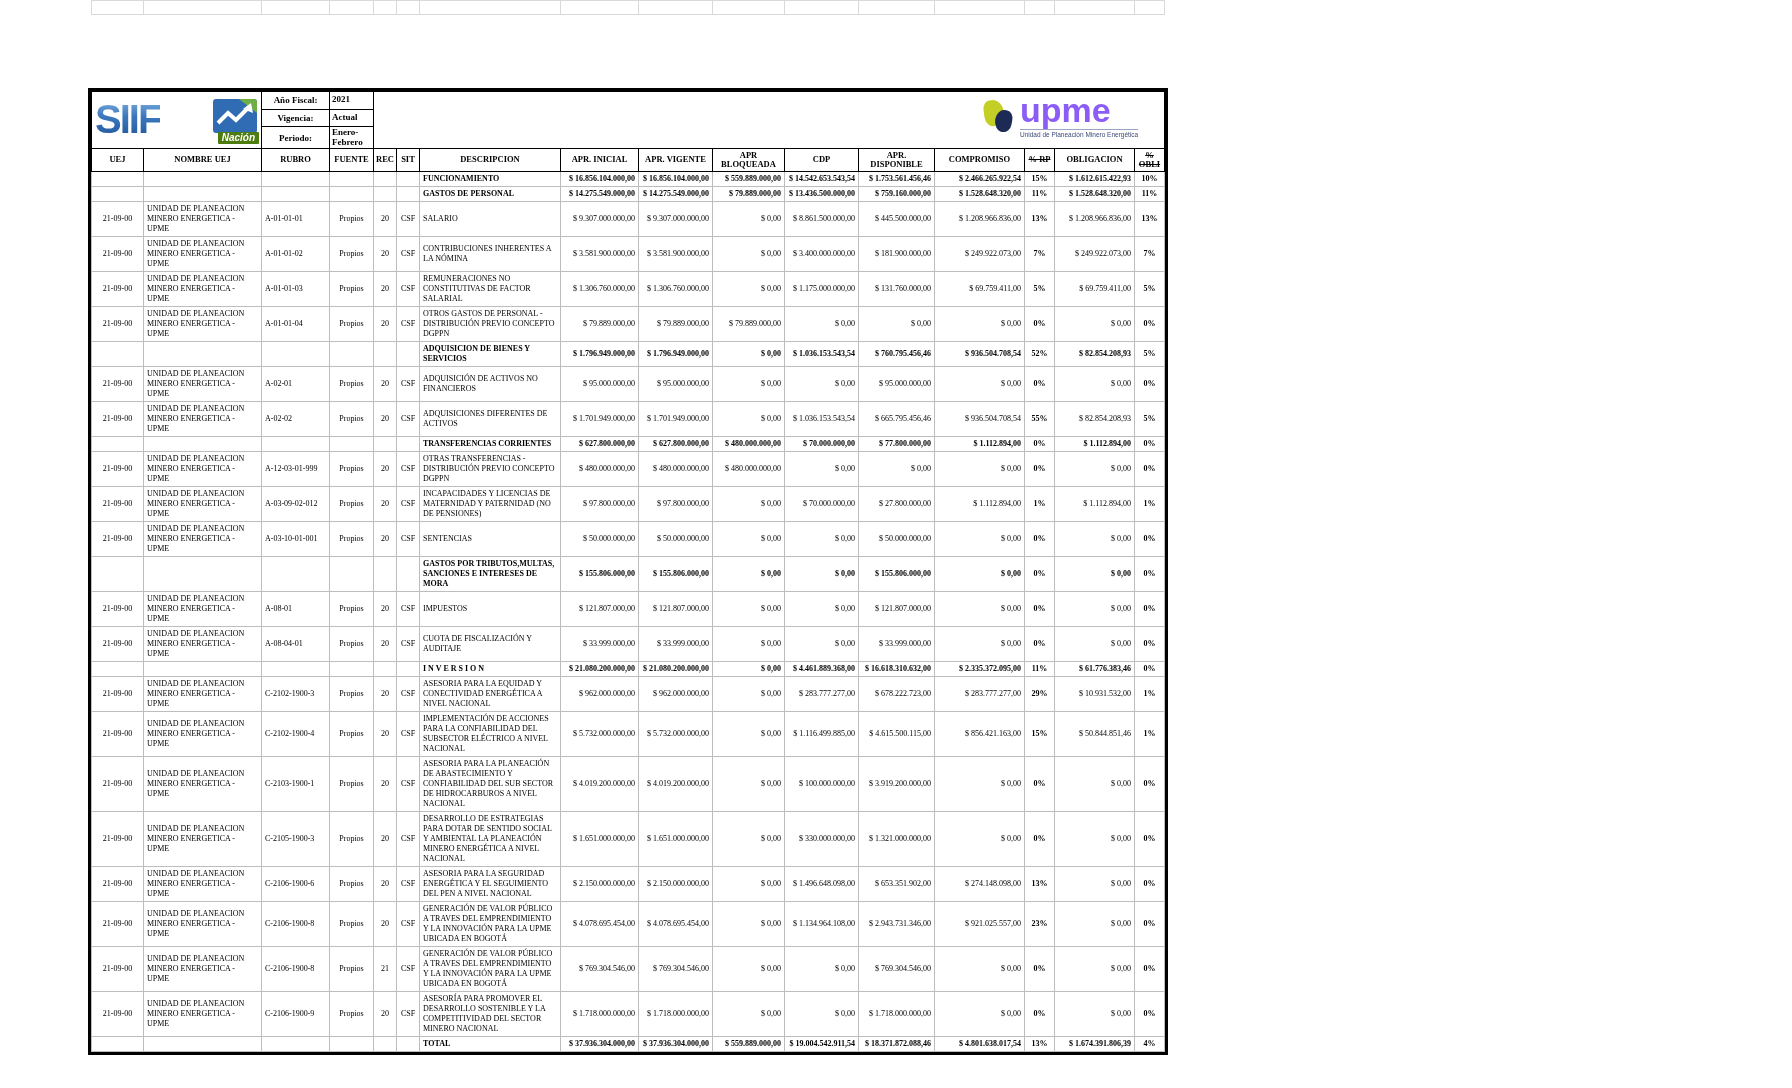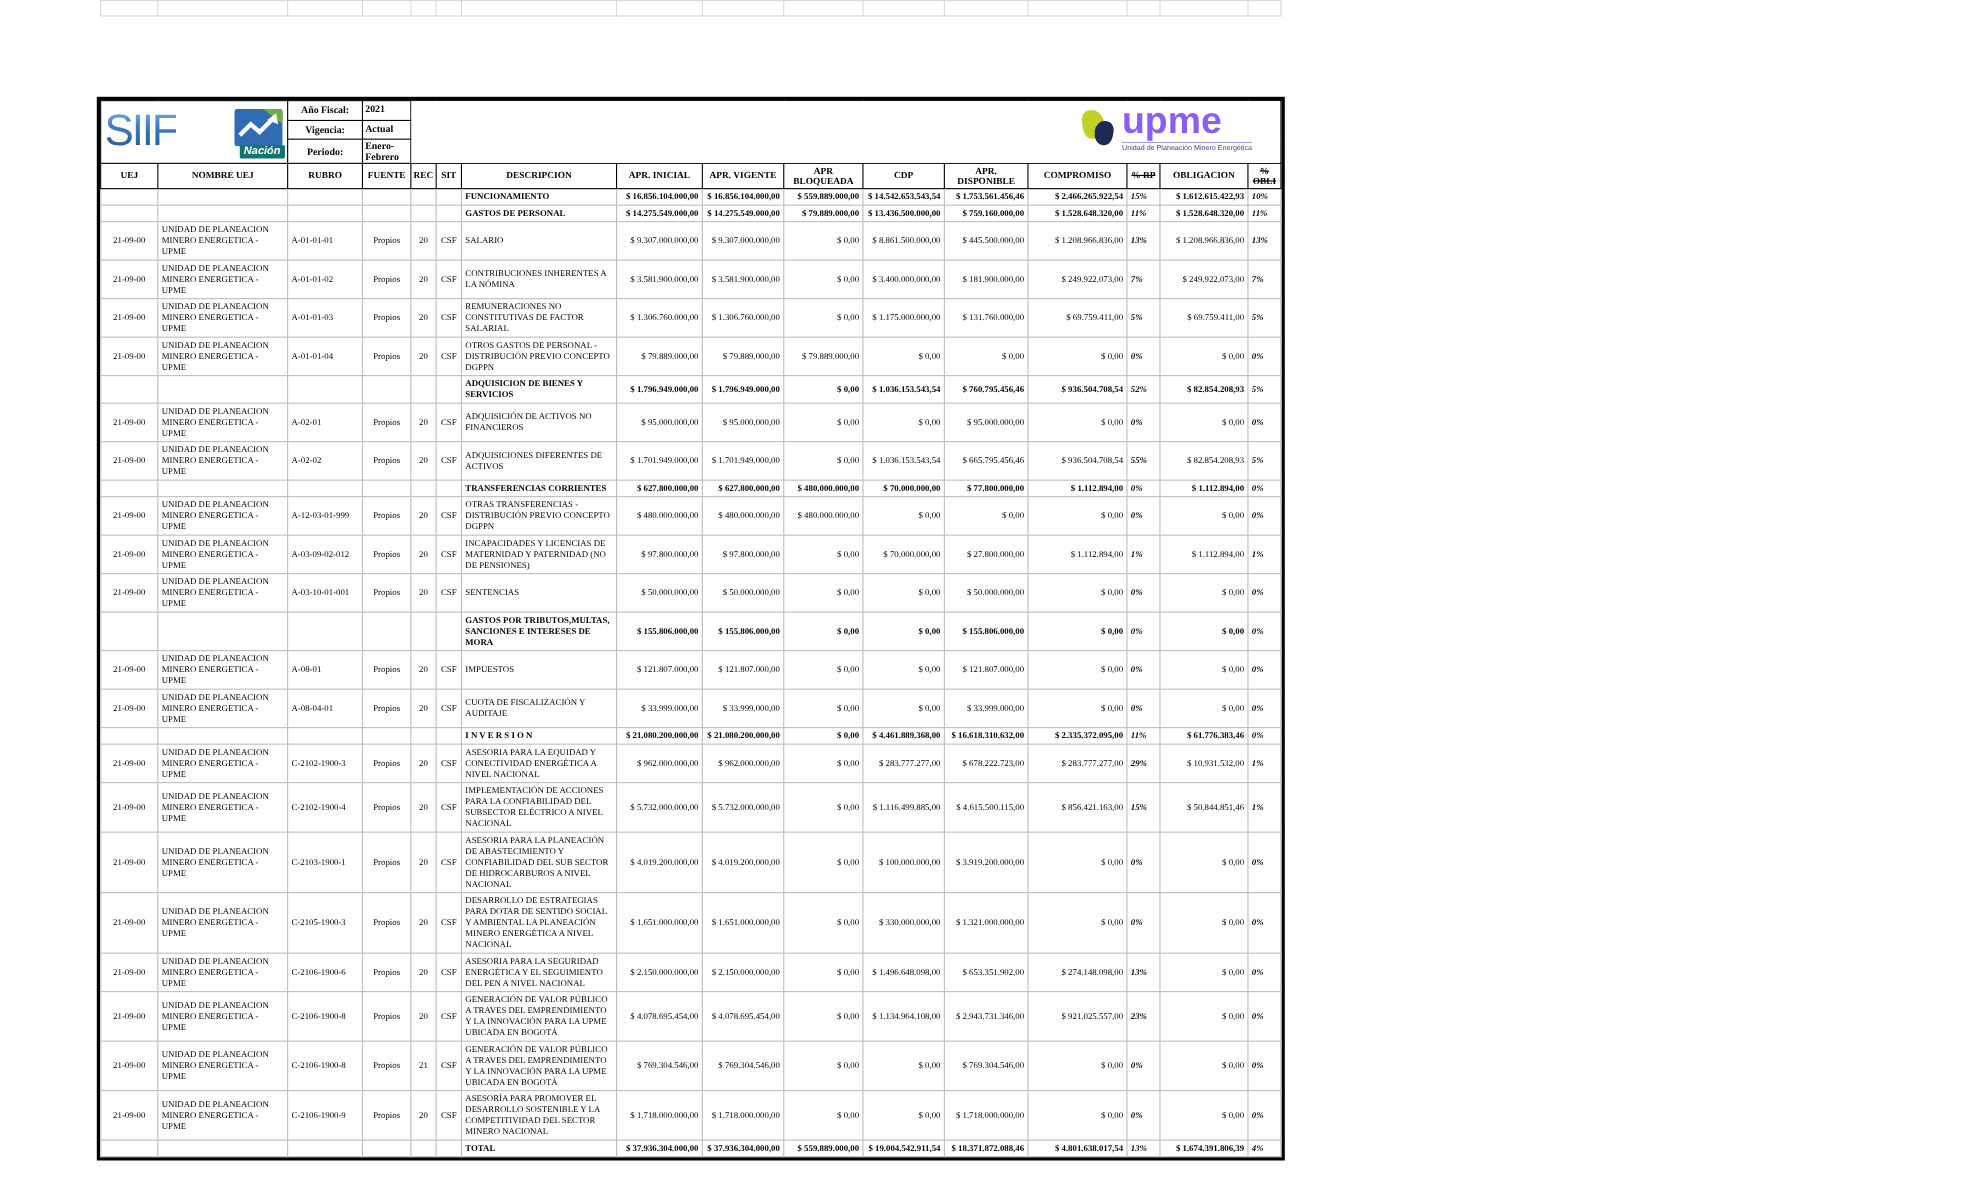--- a/index.html
+++ b/index.html
@@ -20,35 +20,35 @@
   th.colh{border:1px solid #000;font-weight:bold;font-size:8.5px;text-align:center;
           padding:2px 1px;line-height:1.05;background:#fff;}
   th.colh.strike{text-decoration:line-through;text-align:center;}
 
   
   tbody.data td{border:1px solid #bdbdbd;font-size:8px;padding:2px 3px;line-height:1.25;}
   tbody.data tr.bold-row td{font-weight:bold;}
   .c-uej,.c-fuente,.c-rec,.c-sit{text-align:center;}
   .c-nombre,.c-rubro,.c-desc{text-align:left;}
   .c-money{text-align:right;white-space:nowrap;}
-  .c-pct{text-align:left;font-weight:bold;font-style:italic;}
+  .c-pct{text-align:center;font-weight:bold;}
 
   
   table.ghost{border-collapse:collapse;table-layout:fixed;width:1073px;
               position:absolute;left:91px;}
   table.ghost td{border:1px solid #d9d9d9;height:11px;}
 
   
   .siif{position:relative;width:168px;height:50px;margin:1px auto 0 auto;}
   .siif-text{position:absolute;left:2px;top:-2px;font-family:"Liberation Sans",sans-serif;
-     font-weight:400;font-size:40px;letter-spacing:-2px;line-height:50px;
+     font-weight:700;font-size:40px;letter-spacing:-2px;line-height:50px;
      background:linear-gradient(180deg,#8fc0e8 0%,#3c77bd 45%,#1d4f92 100%);
      -webkit-background-clip:text;background-clip:text;color:transparent;}
   .siif-icon{position:absolute;right:4px;top:3px;}
-  .nacion{position:absolute;right:2px;bottom:2px;background:#0f766e;color:#fff;
+  .nacion{position:absolute;right:2px;bottom:2px;background:#4d7c0f;color:#fff;
      font-family:"Liberation Sans",sans-serif;font-style:italic;font-weight:bold;
      font-size:10px;padding:0 4px 1px 4px;border-radius:1px;}
 
   
   .upme{position:absolute;right:10px;top:4px;width:170px;height:46px;}
   .upme-blob-g{position:absolute;left:0;top:4px;width:20px;height:26px;background:#c3cf24;
      border-radius:40% 60% 55% 45%;transform:rotate(-8deg);}
   .upme-blob-b{position:absolute;left:11px;top:14px;width:17px;height:22px;background:#1d2a56;
      border-radius:55% 45% 50% 60%;transform:rotate(10deg);}
   .upme-text{position:absolute;left:36px;top:-6px;font-family:"Liberation Sans",sans-serif;

